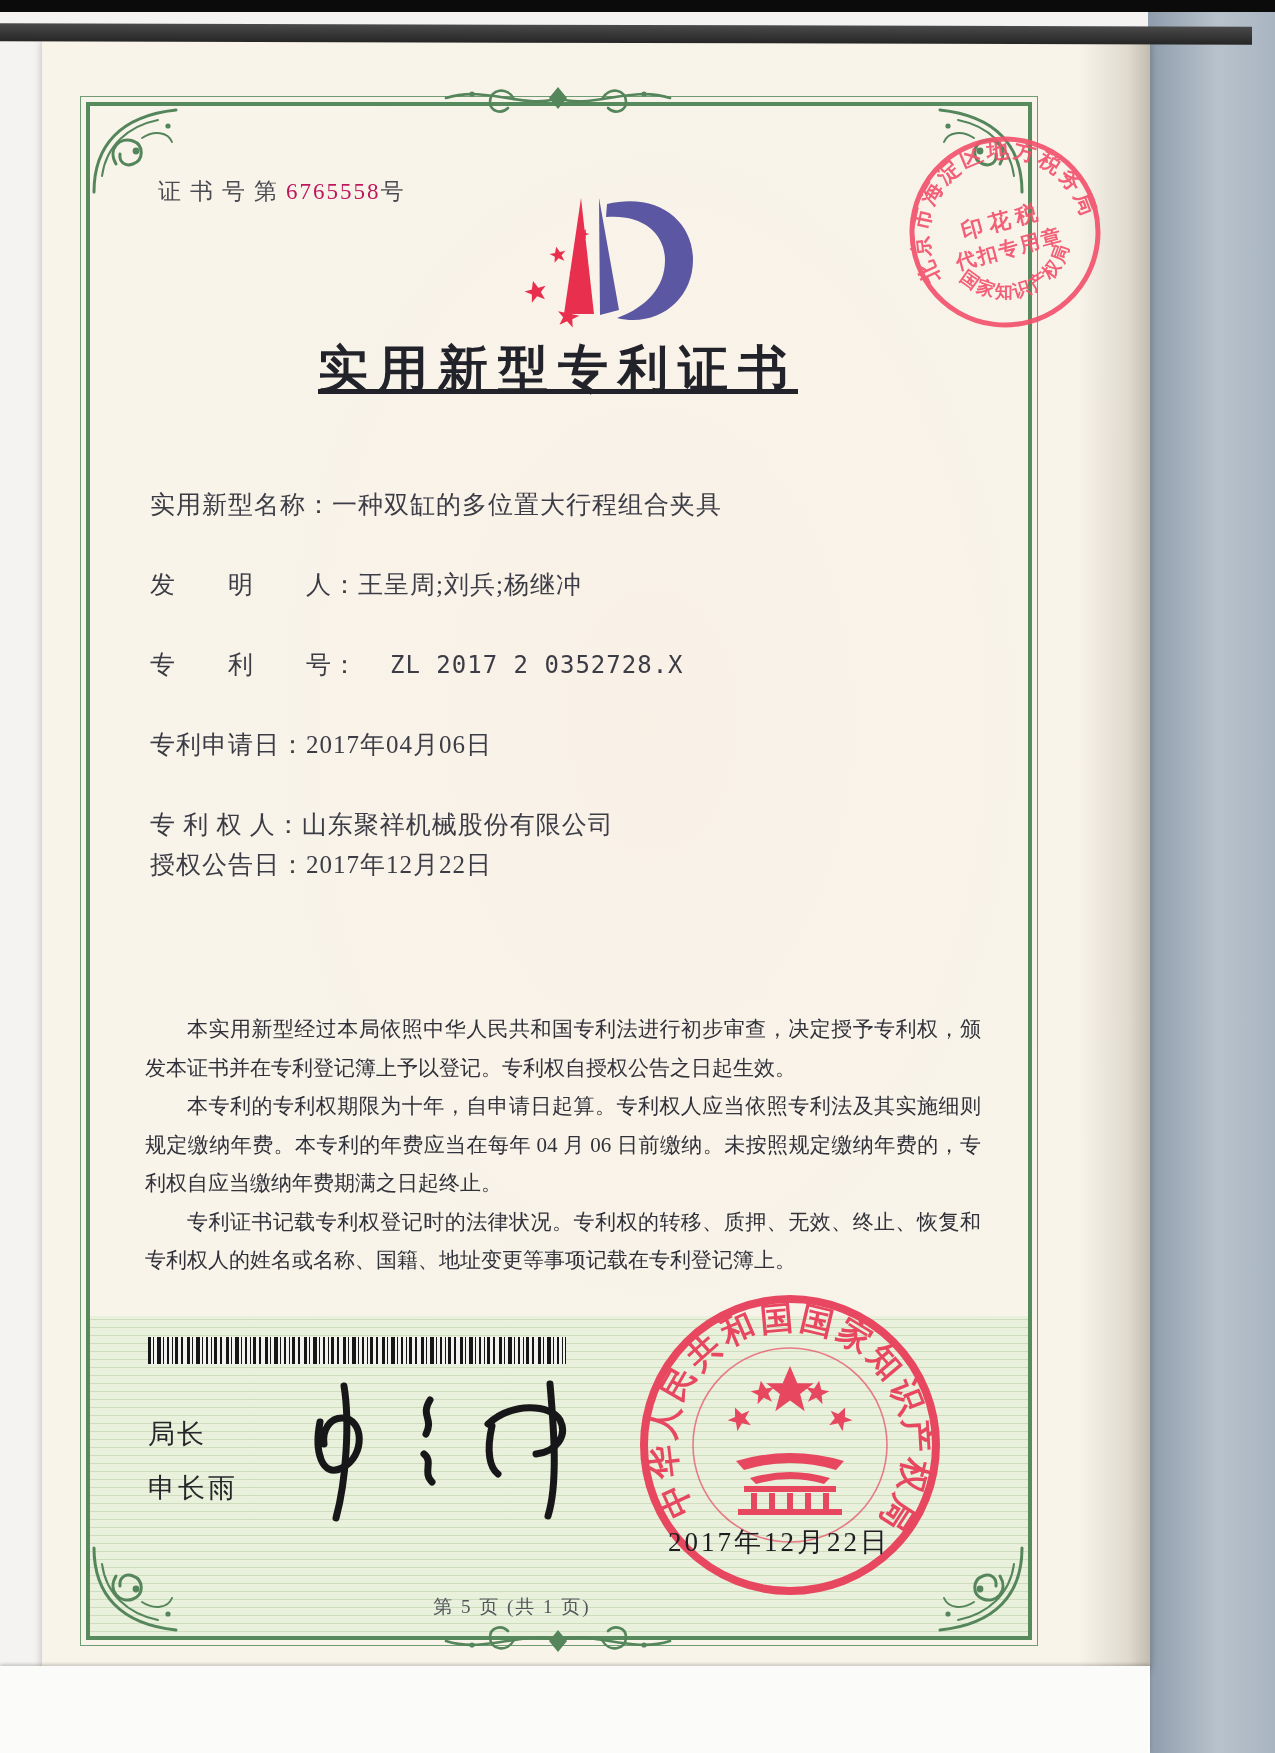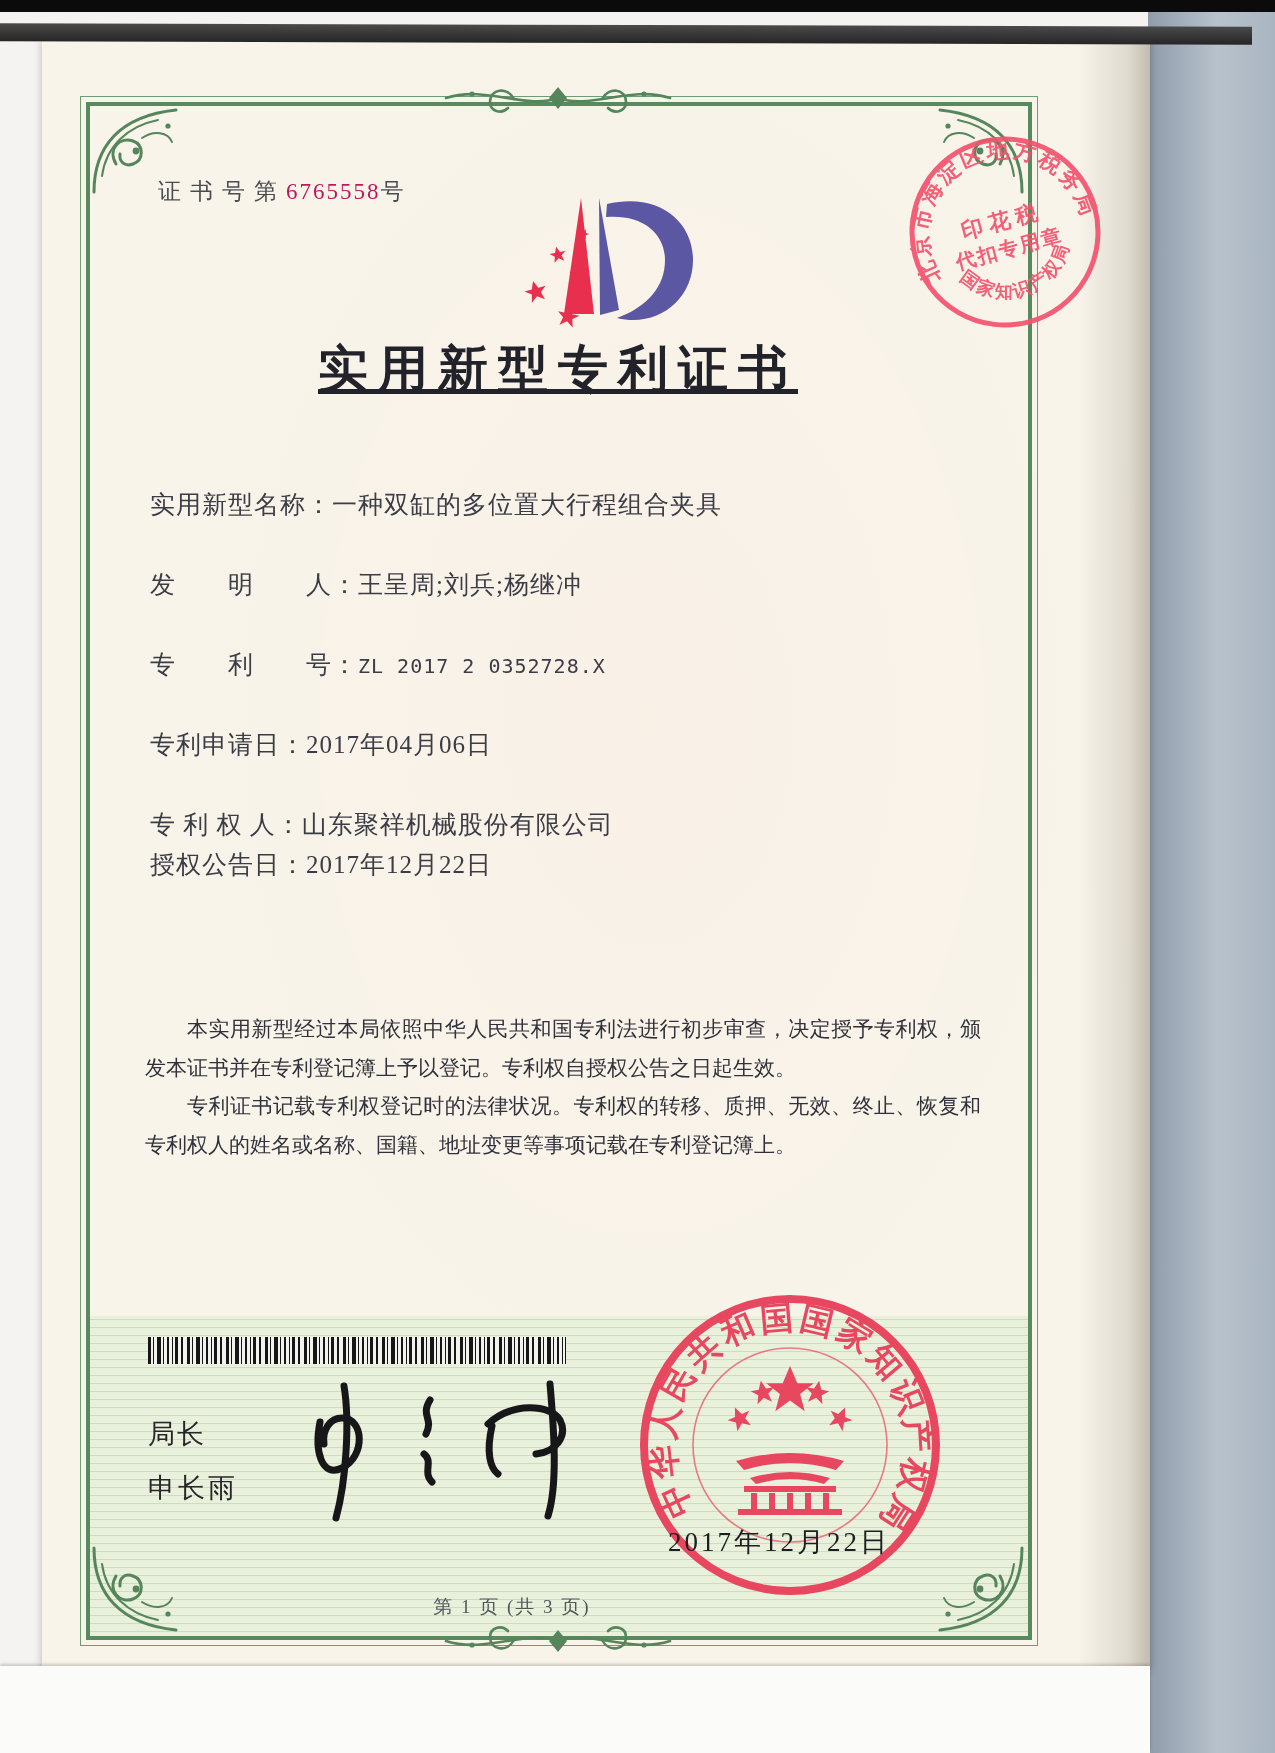--- a/index.html
+++ b/index.html
@@ -30,21 +30,21 @@
   
   .cert-no{position:absolute;left:158px;top:176px;z-index:7;color:#4b4c52;font-size:23px;}
   .cert-no .sp{letter-spacing:9px;}
   .cert-no .num{letter-spacing:2px;color:#be185d;}
   .logo{position:absolute;left:505px;top:188px;width:215px;height:160px;z-index:7;}
   .title{position:absolute;left:80px;top:336px;width:956px;text-align:center;z-index:7;
     font-size:50px;font-weight:700;letter-spacing:10px;color:#22232a;text-decoration:underline;}
   .field{position:absolute;left:150px;z-index:7;font-size:25px;color:#3b3c45;white-space:nowrap;}
   .field .lbl{letter-spacing:1px;margin-top:48px;}
   .field .val{letter-spacing:1px;}
-  .field .mono{font-family:"DejaVu Sans Mono","Liberation Mono",monospace;font-size:20px;letter-spacing:1px;}
+  .field .mono{font-family:"DejaVu Sans Mono","Liberation Mono",monospace;font-size:24px;letter-spacing:1px;margin-left:32px;}
   .f1{top:488px}.f2{top:568px}.f3{top:648px}.f4{top:728px}.f5{top:808px}.f6{top:848px}
   .paras{position:absolute;left:145px;top:1010px;width:836px;z-index:7;
     font-size:21px;line-height:38.5px;color:#30313a;text-align:justify;}
   .paras p{margin:0;text-indent:2em;}
   
   .barcode{position:absolute;left:148px;top:1337px;width:418px;height:27px;z-index:7;
     background:repeating-linear-gradient(90deg,#161616 0 3px,#f2f2ee 3px 5px,#161616 5px 6px,#f2f2ee 6px 9px,#161616 9px 13px,#f2f2ee 13px 15px,#161616 15px 16px,#f2f2ee 16px 19px,#161616 19px 21px,#f2f2ee 21px 24px,#161616 24px 25px,#f2f2ee 25px 27px,#161616 27px 30px,#f2f2ee 30px 33px,#161616 33px 35px,#f2f2ee 35px 39px);}
   .director-label{position:absolute;left:148px;top:1416px;z-index:7;font-family:"Liberation Sans","DejaVu Sans",sans-serif;font-size:27px;color:#26262b;letter-spacing:2px;}
   .director-name{position:absolute;left:148px;top:1470px;z-index:7;font-family:"Liberation Sans","DejaVu Sans",sans-serif;font-size:27px;color:#26262b;letter-spacing:3px;}
   .signature{position:absolute;left:292px;top:1360px;width:290px;height:170px;z-index:8;}
@@ -131,20 +131,21 @@
 </div>
 <div class="field f5">
   <span class="lbl">专 利 权 人：</span><span class="val">山东聚祥机械股份有限公司</span>
 </div>
 <div class="field f6">
   <span class="lbl">授权公告日：</span><span class="val">2017年12月22日</span>
 </div>
 
 <div class="paras">
   <p>本实用新型经过本局依照中华人民共和国专利法进行初步审查，决定授予专利权，颁发本证书并在专利登记簿上予以登记。专利权自授权公告之日起生效。</p>
+  <p>本专利的专利权期限为十年，自申请日起算。专利权人应当依照专利法及其实施细则规定缴纳年费。本专利的年费应当在每年 04 月 06 日前缴纳。未按照规定缴纳年费的，专利权自应当缴纳年费期满之日起终止。</p>
   <p>专利证书记载专利权登记时的法律状况。专利权的转移、质押、无效、终止、恢复和专利权人的姓名或名称、国籍、地址变更等事项记载在专利登记簿上。</p>
 </div>
 
 <div class="barcode"></div>
 
 <div class="director-label">局长</div>
 <div class="director-name">申长雨</div>
 
 <svg class="signature" viewBox="0 0 290 170">
   <g fill="none" stroke="#17171a" stroke-width="7" stroke-linecap="round" stroke-linejoin="round">
@@ -181,21 +182,21 @@
     <rect x="-21" y="48" width="6" height="16"></rect>
     <rect x="-3" y="48" width="6" height="16"></rect>
     <rect x="15" y="48" width="6" height="16"></rect>
     <rect x="33" y="48" width="6" height="16"></rect>
     <rect x="-52" y="64" width="104" height="6"></rect>
   </g>
 </svg>
 
 <div class="issue-date">2017年12月22日</div>
 
-<div class="page-footer">第 1 页 (共 3 页)</div>
+<div class="page-footer">第 5 页 (共 1 页)</div>
 
 <svg class="tax-stamp" viewBox="-100 -100 200 200">
   <defs>
     <path id="stampTop" d="M -66 45 A 78 78 0 1 1 66 45" fill="none"></path>
     <path id="stampBottom" d="M -58 30 A 65 65 0 0 0 58 30" fill="none"></path>
   </defs>
   <circle cx="0" cy="0" r="93" fill="none" stroke="#f2546e" stroke-width="5"></circle>
   <text font-size="22" font-weight="bold" letter-spacing="3" fill="#f2546e" font-family="Liberation Sans, DejaVu Sans, sans-serif">
     <textPath href="#stampTop" startOffset="18">北京市海淀区地方税务局</textPath>
   </text>

